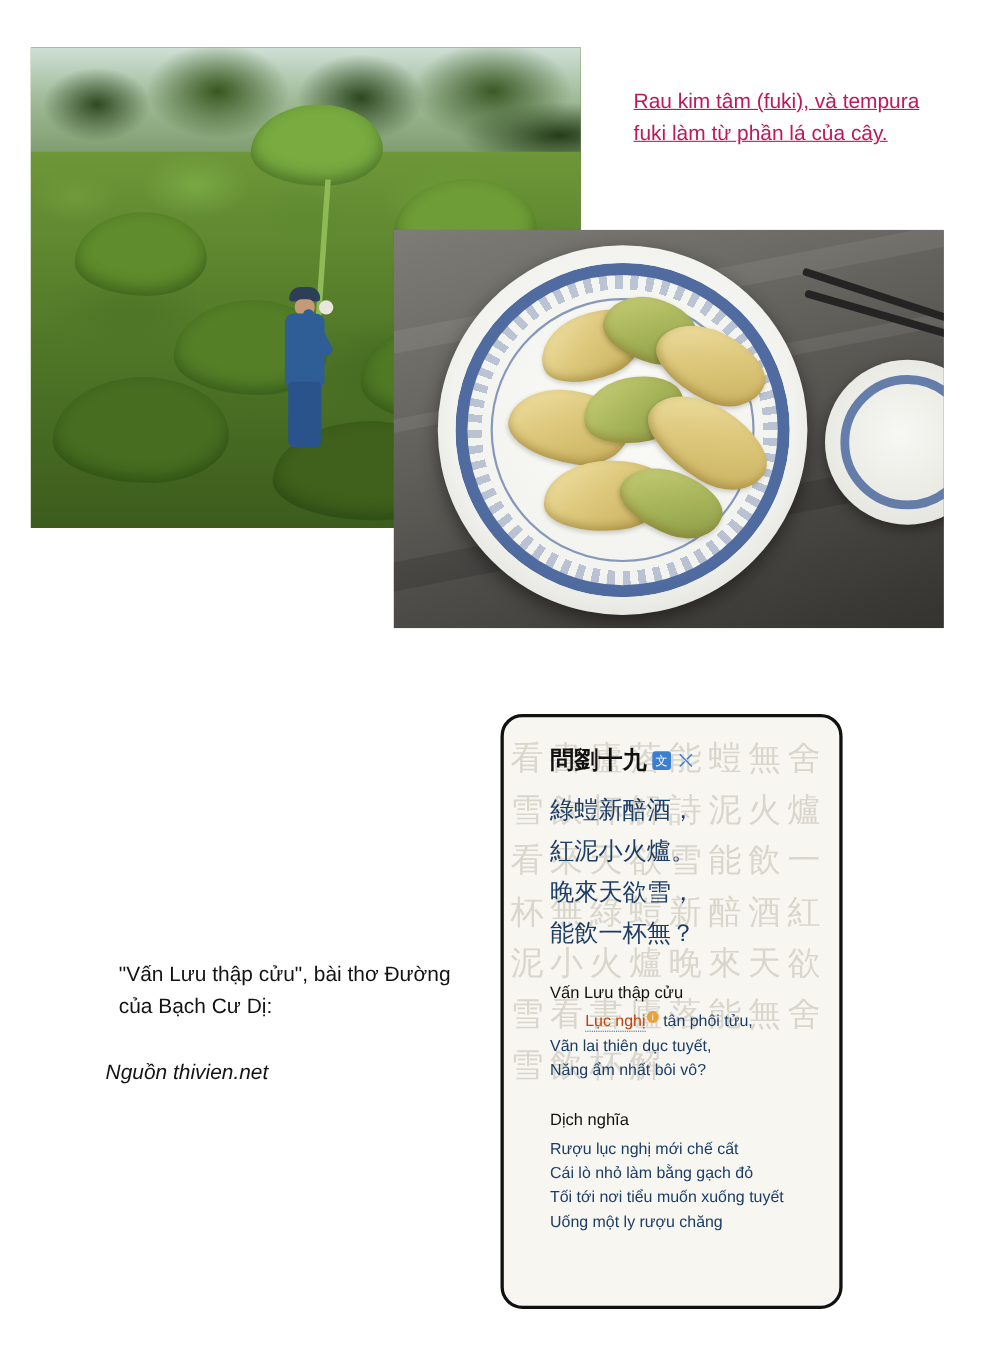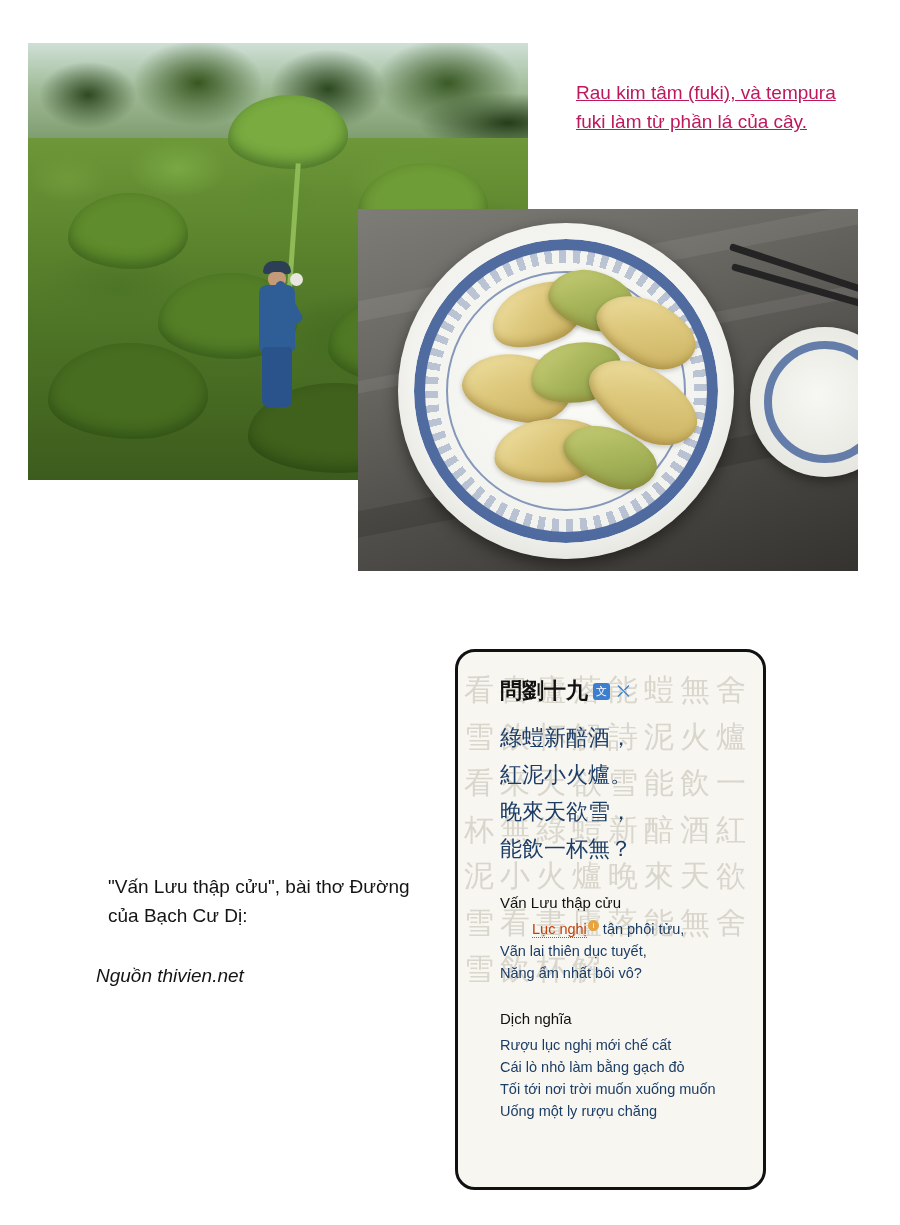--- a/index.html
+++ b/index.html
@@ -388,17 +388,17 @@
         <a class="annot-link" href="#">Lục nghị</a><span class="sup-dot">i</span><span> tân phôi tửu,</span>
       </div>
       <div>Vãn lai thiên dục tuyết,</div>
       <div>Năng ẩm nhất bôi vô?</div>
     </div>
 
     <div class="poem-section-title">Dịch nghĩa</div>
     <div class="poem-lines">
       <div>Rượu lục nghị mới chế cất</div>
       <div>Cái lò nhỏ làm bằng gạch đỏ</div>
-      <div>Tối tới nơi trời muốn xuống muốn</div>
+      <div>Tối tới nơi tiểu muốn xuống tuyết</div>
       <div>Uống một ly rượu chăng</div>
     </div>
   </div>
 </div>
 
 </body></html>

